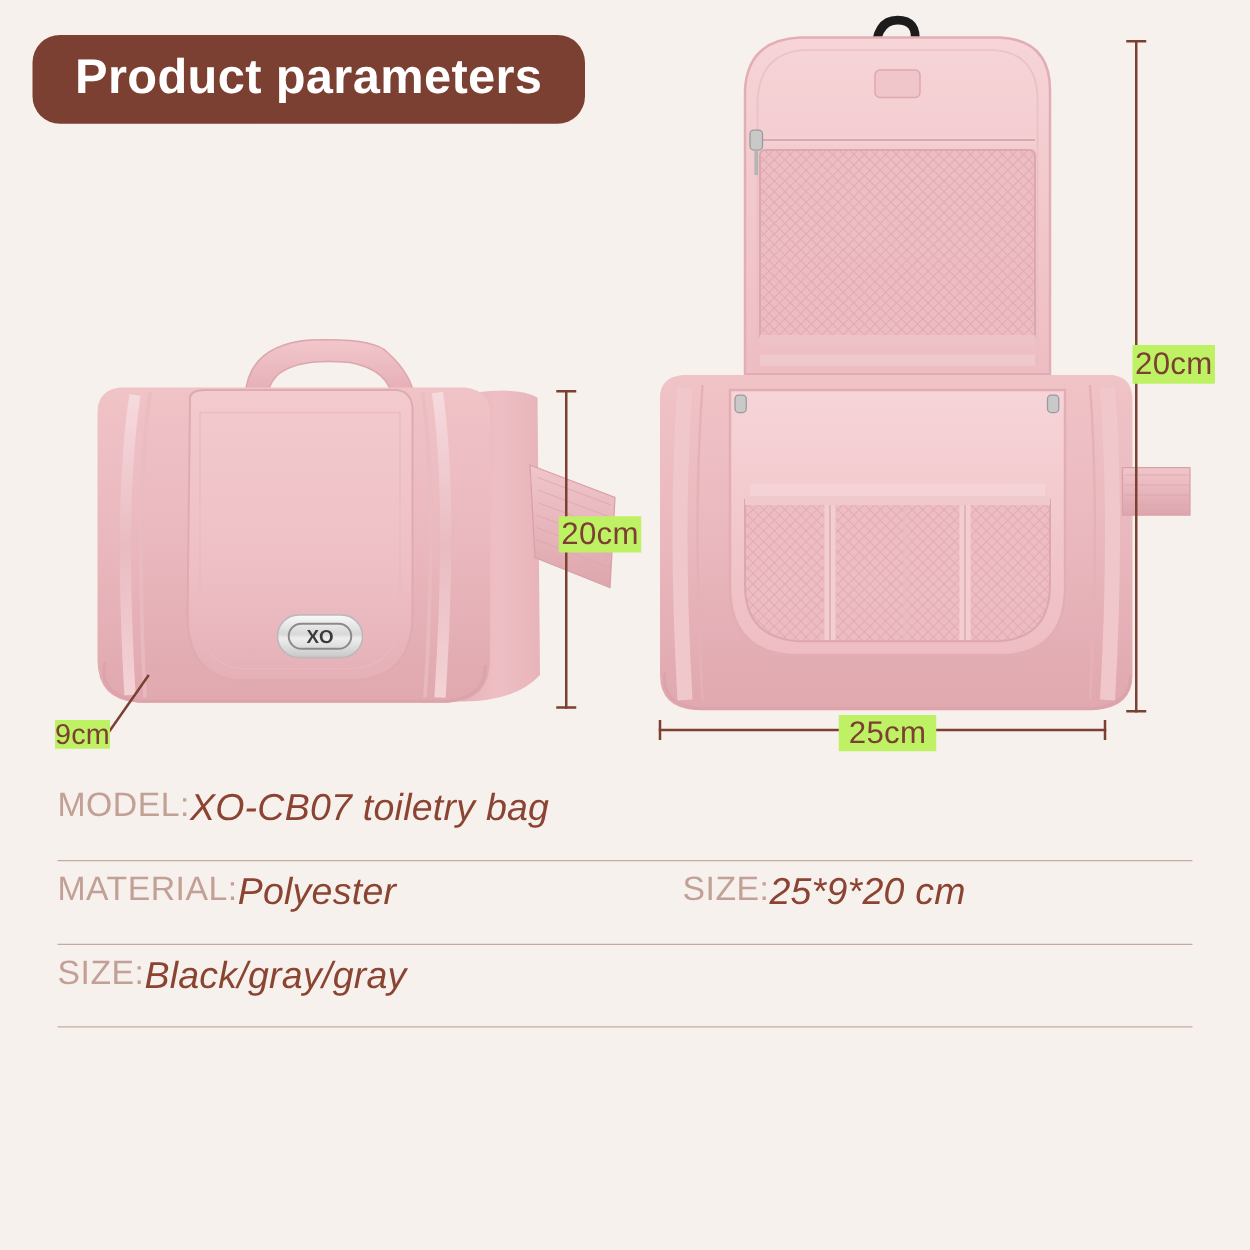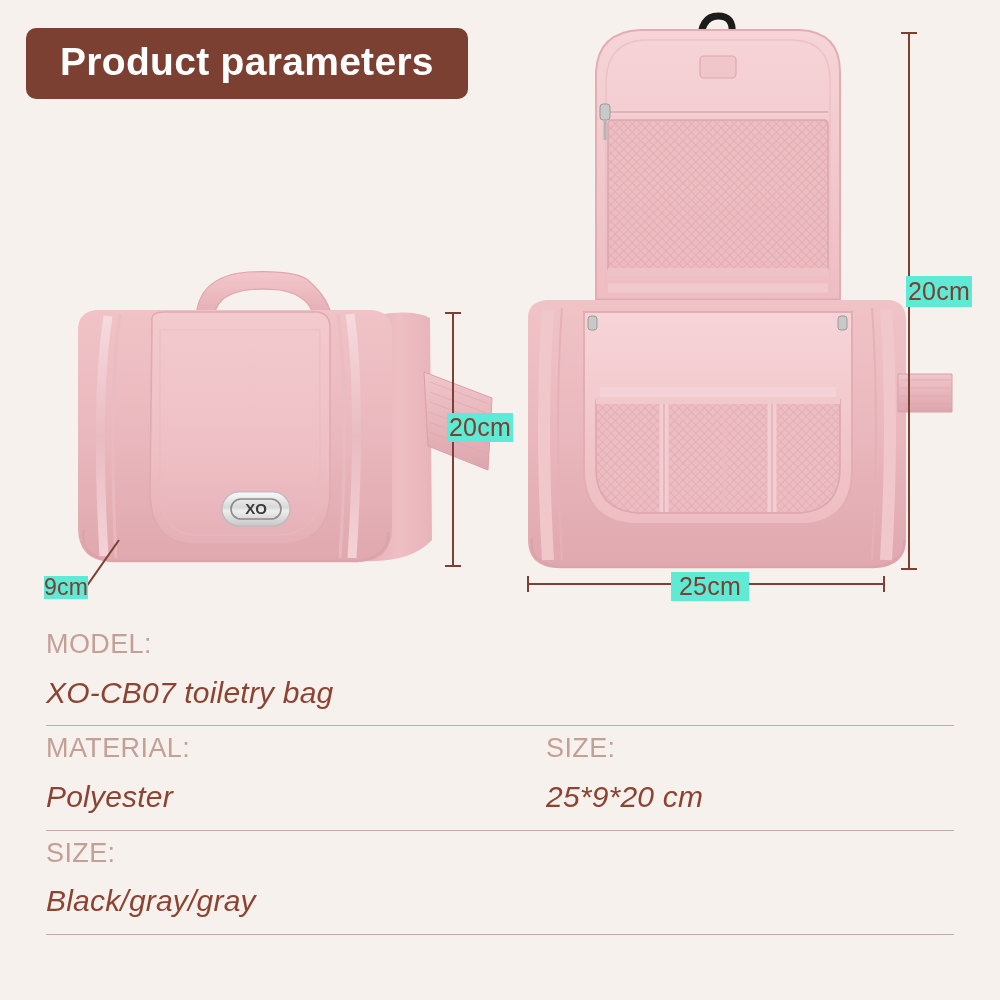--- a/index.html
+++ b/index.html
@@ -22,21 +22,21 @@
     background: #f7f1ed;
   }
 
   
   .banner {
     position: absolute;
     left: 26px;
     top: 28px;
     padding: 14px 34px 18px 34px;
     background: #7b4032;
-    border-radius: 10px;
+    border-radius: 22px;
     color: #ffffff;
     font-size: 39px;
     font-weight: bold;
     letter-spacing: 0.3px;
     line-height: 1;
     white-space: nowrap;
   }
 
   
   .photo-area {
@@ -48,21 +48,21 @@
   }
 
   .bag-svg { display: block; }
 
   
   .dim-label {
     position: absolute;
     color: #7b4032;
     font-size: 25px;
     letter-spacing: 0.2px;
-    background: #5eead4;
+    background: #bef264;
     line-height: 1;
     white-space: nowrap;
   }
   .dim-label.small { font-size: 23px; }
 
   .dim-line-v {
     position: absolute;
     width: 2px;
     background: #7b4032;
   }
@@ -101,21 +101,21 @@
   }
   .spec-row {
     position: relative;
     border-bottom: 1.5px solid #c9aaa2;
     padding: 6px 0 14px 0;
     display: flex;
   }
   .spec-row:last-child { border-bottom: 1.5px solid #c9aaa2; }
   .spec-cell {
     display: flex;
-    flex-direction: column;
+    flex-direction: row;
   }
   .spec-cell.left  { width: 500px; }
   .spec-cell.right { width: 408px; }
   .spec-label {
     color: #c3a096;
     font-size: 27px;
     line-height: 1.25;
     letter-spacing: 0.4px;
     margin-bottom: 12px;
   }

